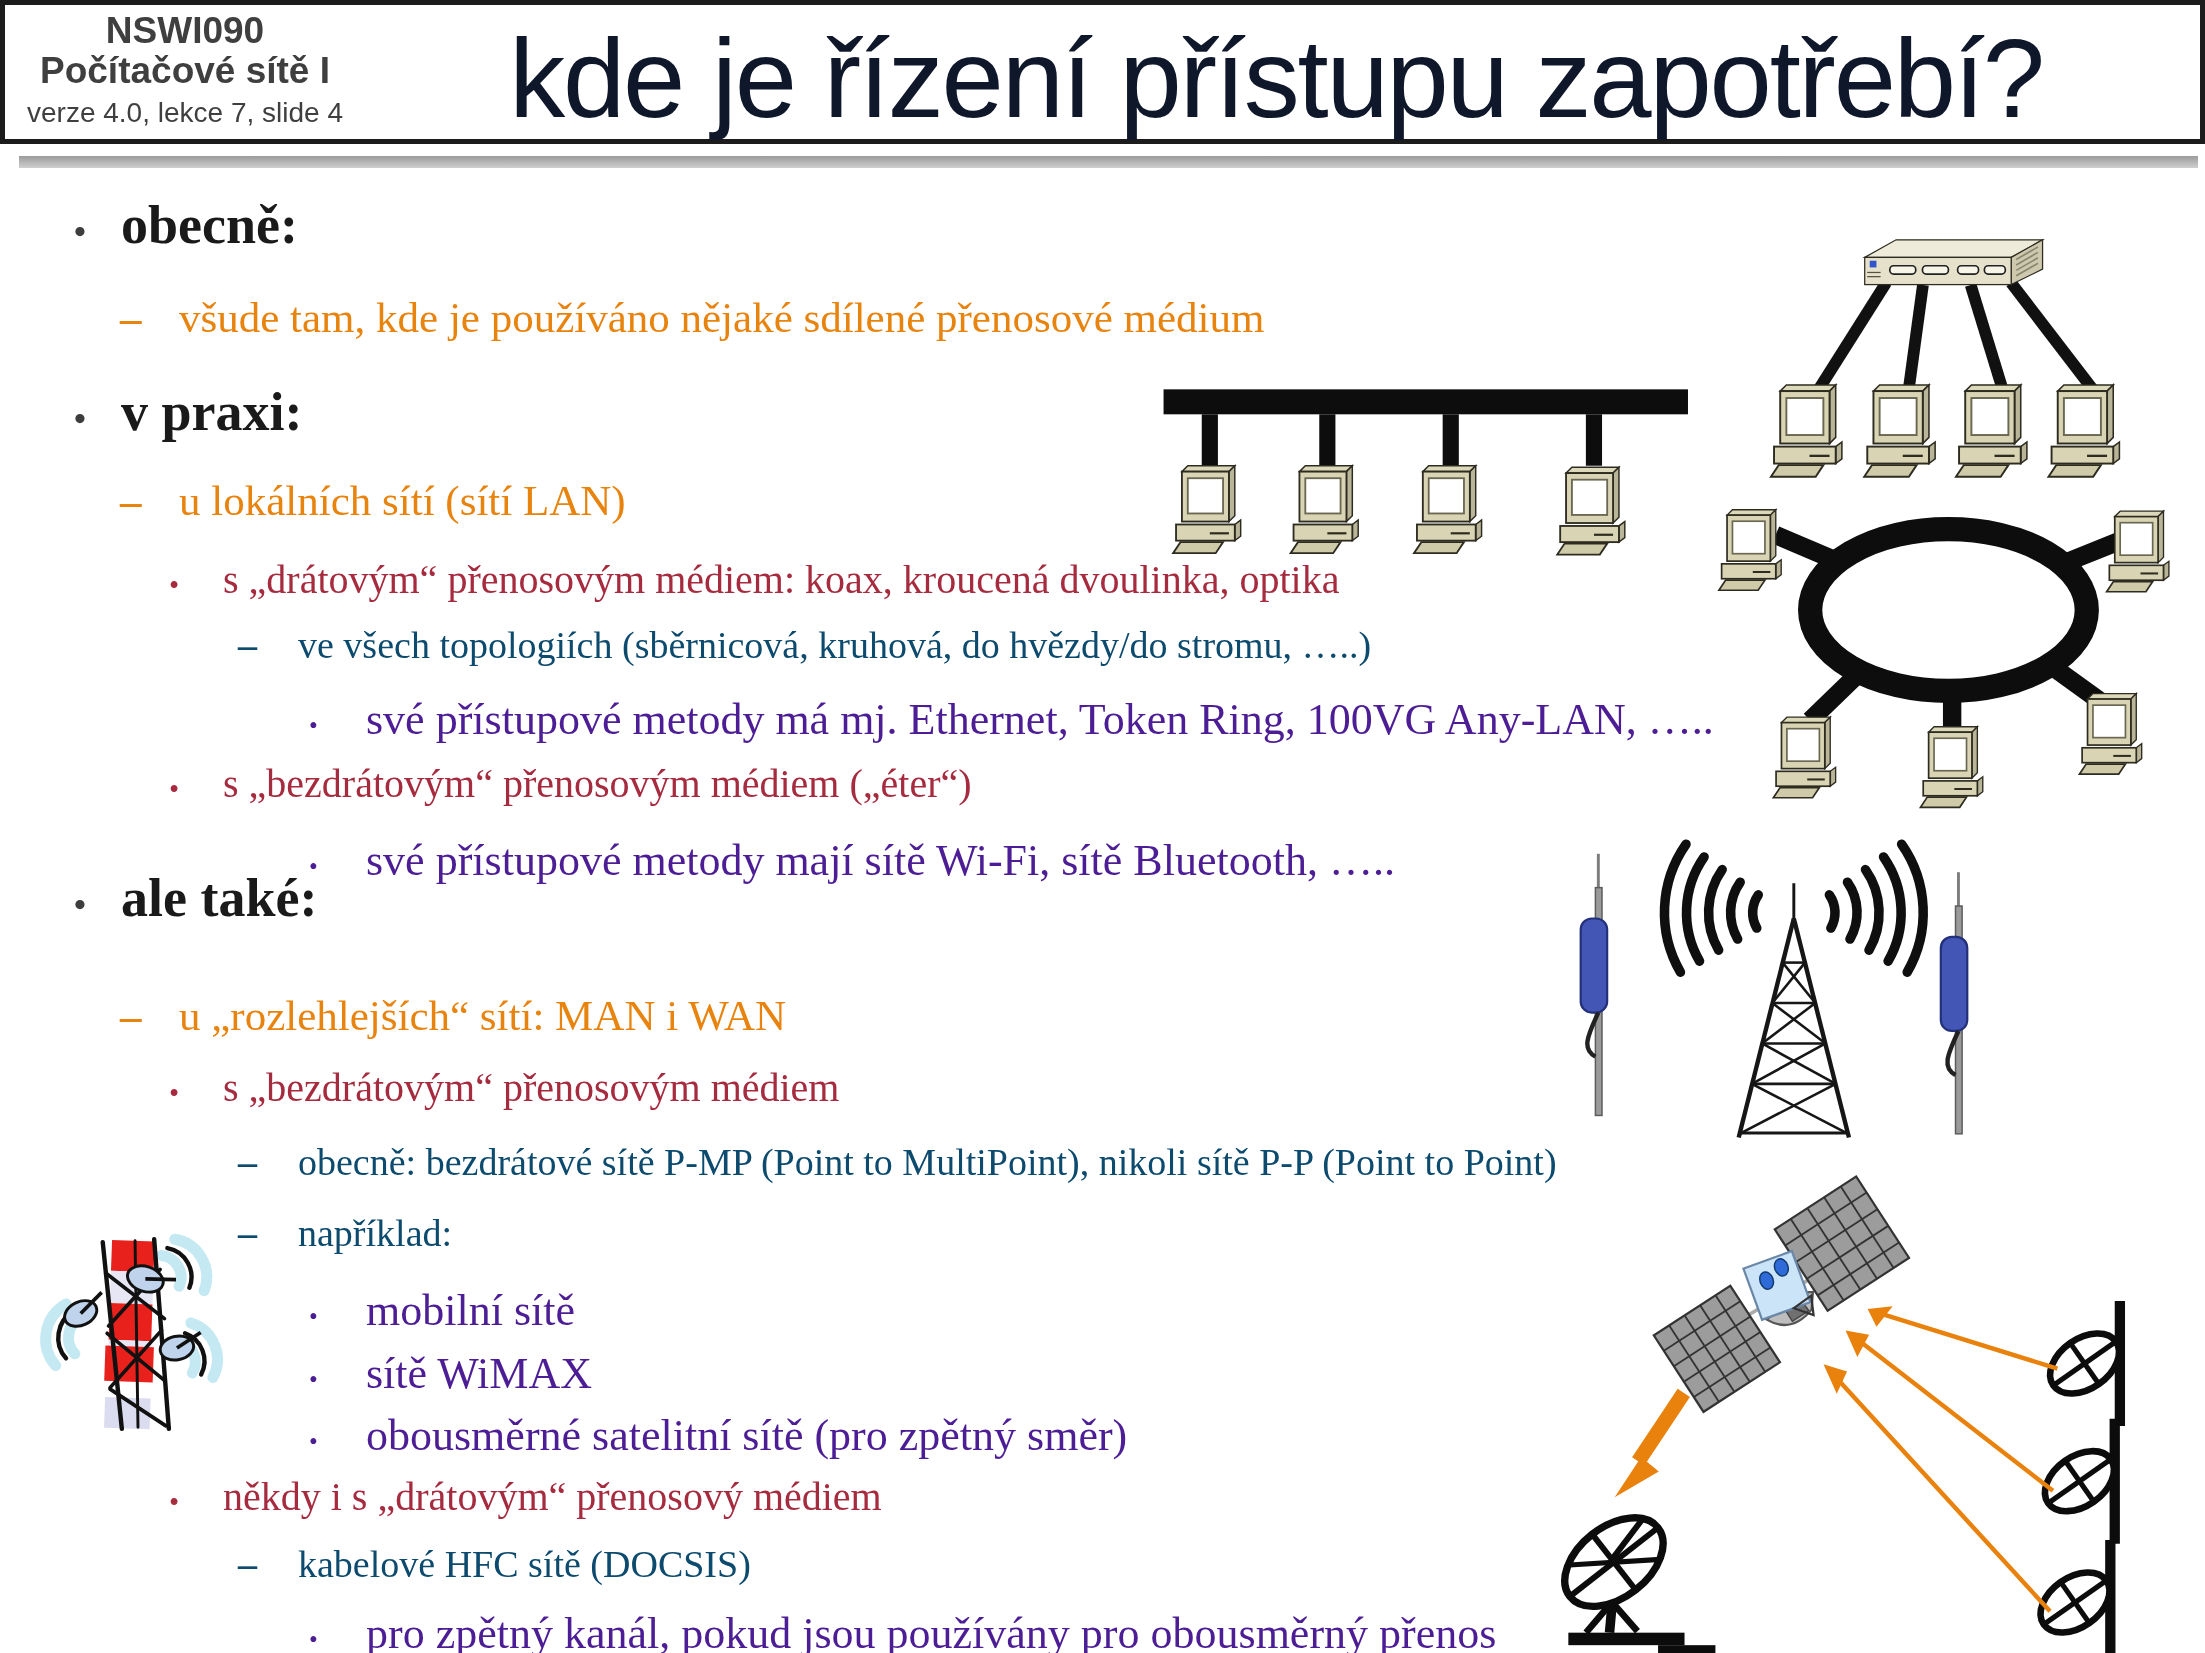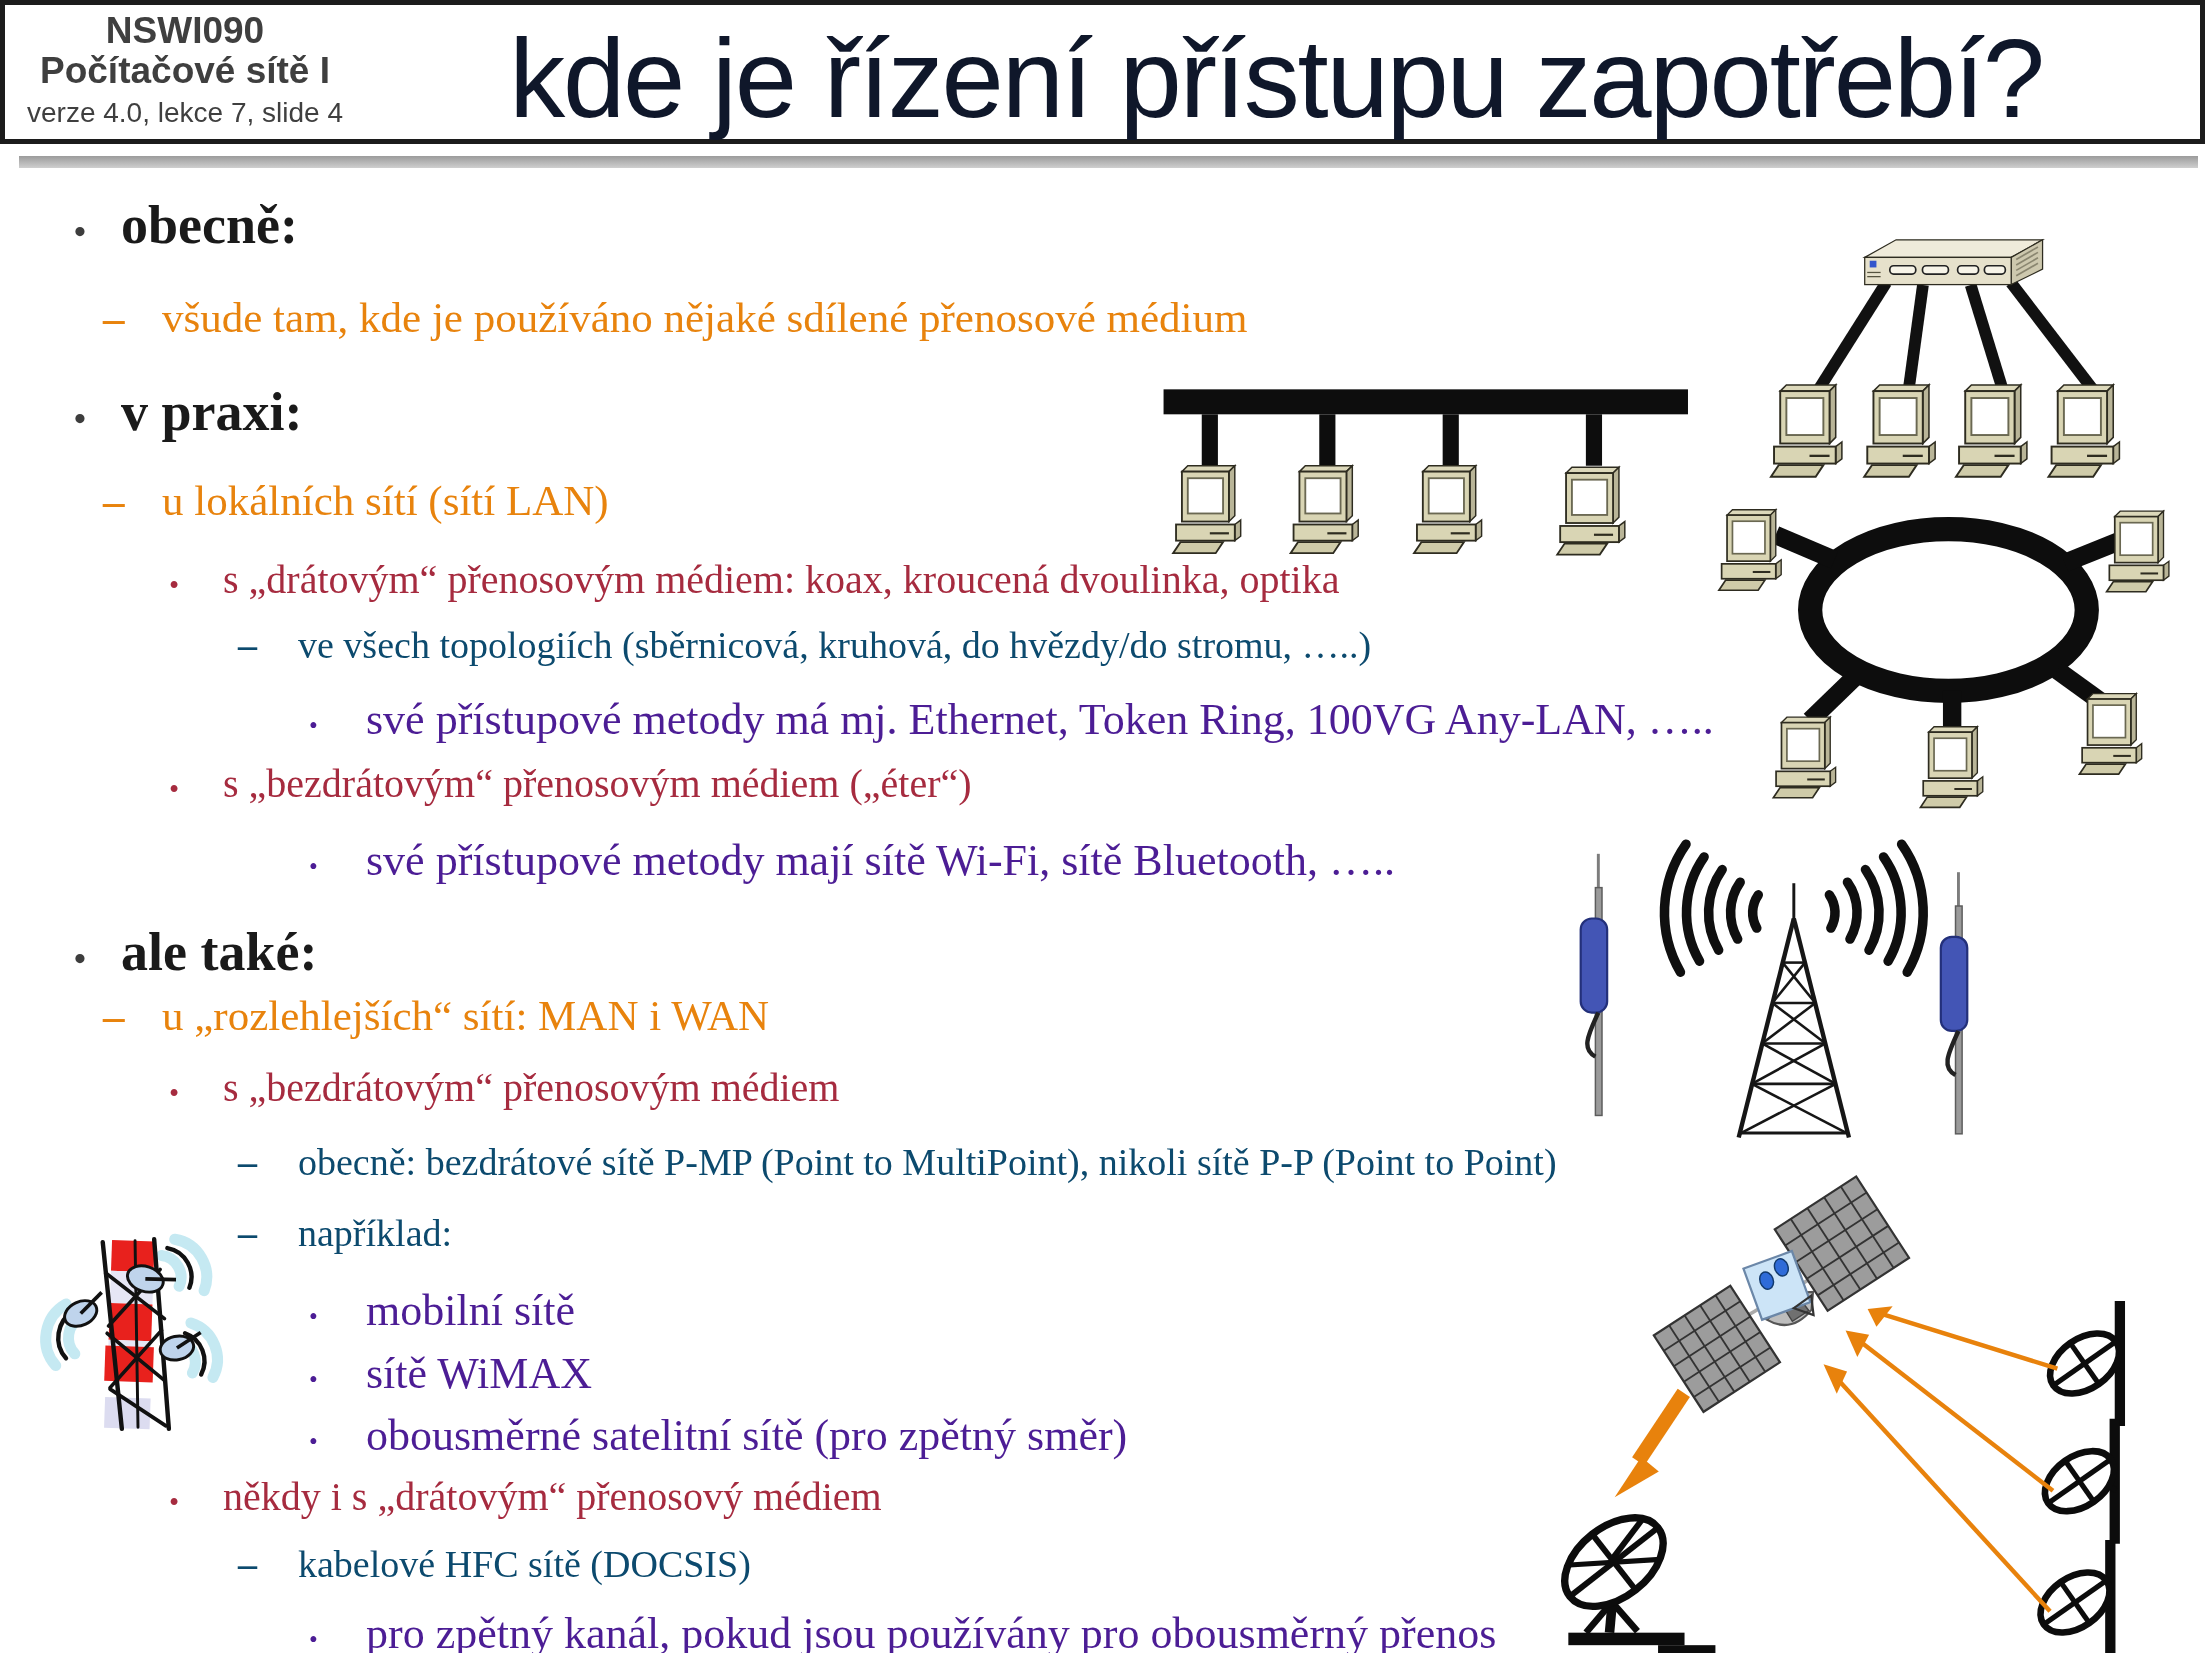--- a/index.html
+++ b/index.html
@@ -20,21 +20,21 @@
     display:flex;align-items:center;justify-content:center;white-space:nowrap;
     font-family:"Liberation Sans", sans-serif;font-size:112px;letter-spacing:-2.2px;
     color:#0f172a;}
 
   
   .line{position:absolute;display:flex;align-items:baseline;white-space:nowrap;line-height:1.04;}
   .mk{display:inline-block;flex:0 0 auto;}
   .l1{left:74px;font-size:54px;font-weight:bold;color:#1a1a1a;}
   .l1 .mk{width:47px;font-size:34px;color:#3d3d3d;}
   .l1 .mk::before{content:"\2022";}
-  .l2{left:103px;font-size:43px;color:#e8830d;}
+  .l2{left:120px;font-size:43px;color:#e8830d;}
   .l2 .mk{width:59px;font-weight:bold;}
   .l2 .mk::before{content:"\2013";}
   .l3{left:169px;font-size:40px;color:#a62b3f;align-items:flex-end;}
   .l3 .mk{width:54px;font-size:29px;}
   .l3 .mk::before{content:"\2022";}
   .l4{left:238px;font-size:38px;color:#0c4a6e;}
   .l4 .mk{width:60px;font-weight:bold;}
   .l4 .mk::before{content:"\2013";}
   .l5{left:309px;font-size:44px;color:#4c1d95;justify-content:space-between;}
   .l5 .mk{width:57px;font-size:25px;}
@@ -108,21 +108,21 @@
     <span>své přístupové metody má mj. Ethernet, Token Ring, 100VG Any-LAN, …..</span>
   </div>
 <div class="line l3" style="top:763px">
     <span class="mk"></span>
     <span>s „bezdrátovým“ přenosovým médiem („éter“)</span>
   </div>
 <div class="line l5" style="top:838px">
     <span class="mk"></span>
     <span>své přístupové metody mají sítě Wi-Fi, sítě Bluetooth, …..</span>
   </div>
-<div class="line l1" style="top:924px">
+<div class="line l1" style="top:870px">
     <span class="mk"></span>
     <span>ale také:</span>
   </div>
 <div class="line l2" style="top:994px">
     <span class="mk"></span>
     <span>u „rozlehlejších“ sítí: MAN i WAN</span>
   </div>
 <div class="line l3" style="top:1067px">
     <span class="mk"></span>
     <span>s „bezdrátovým“ přenosovým médiem</span>

